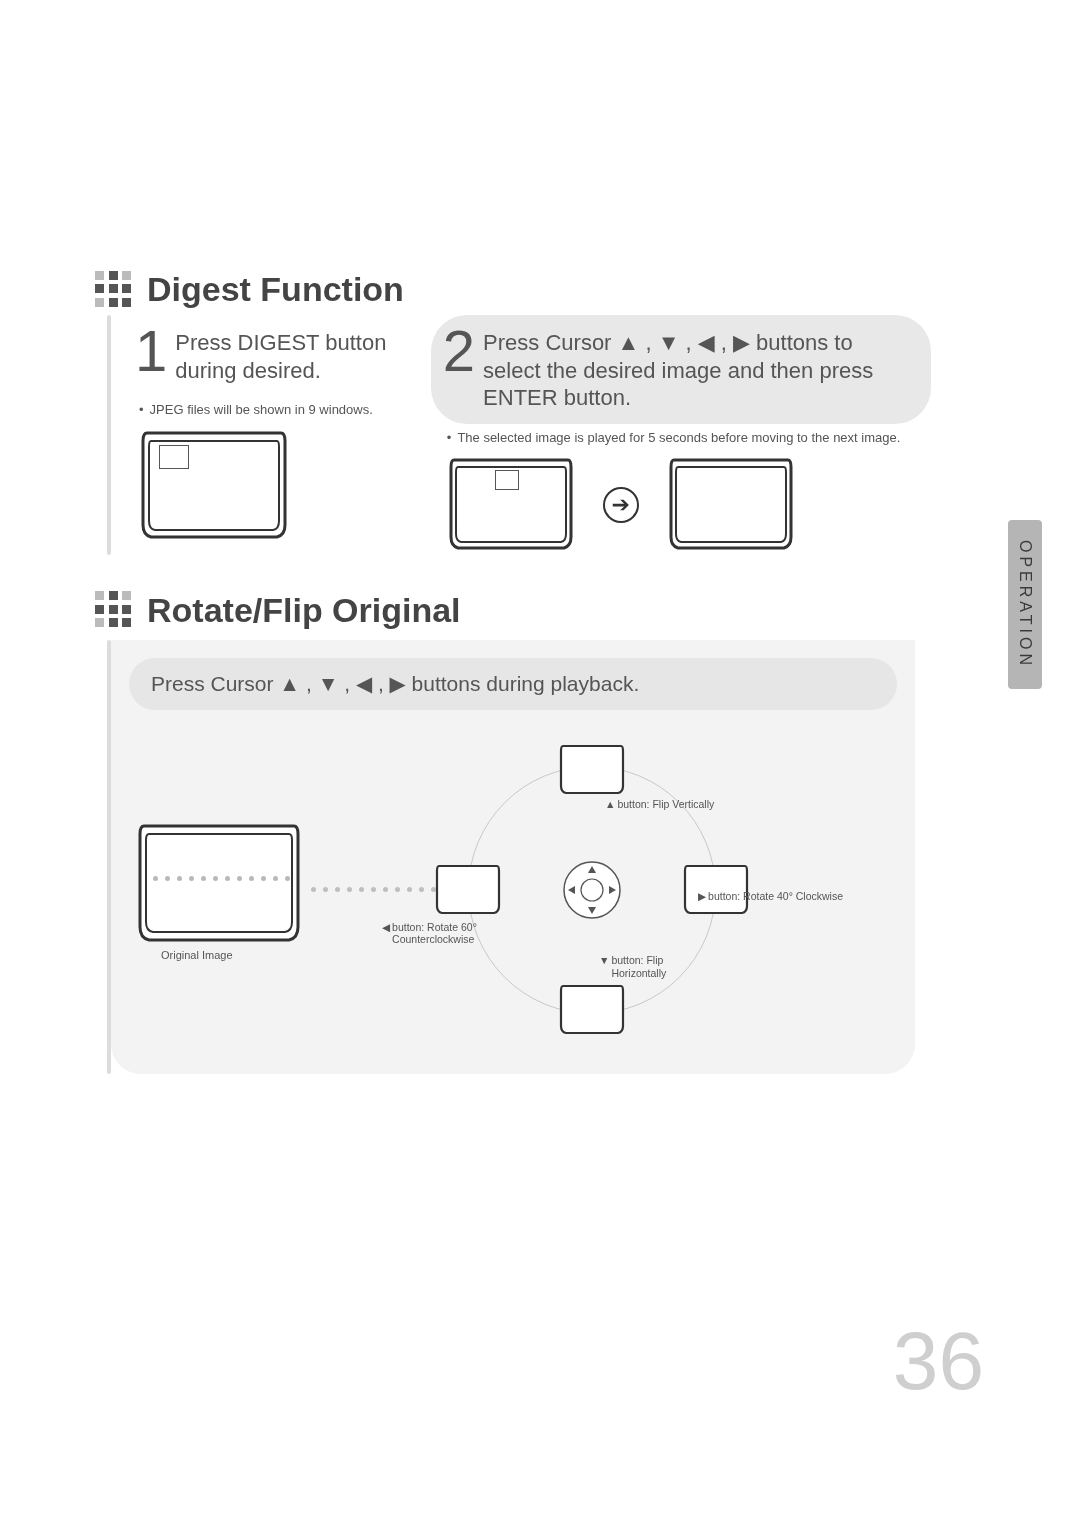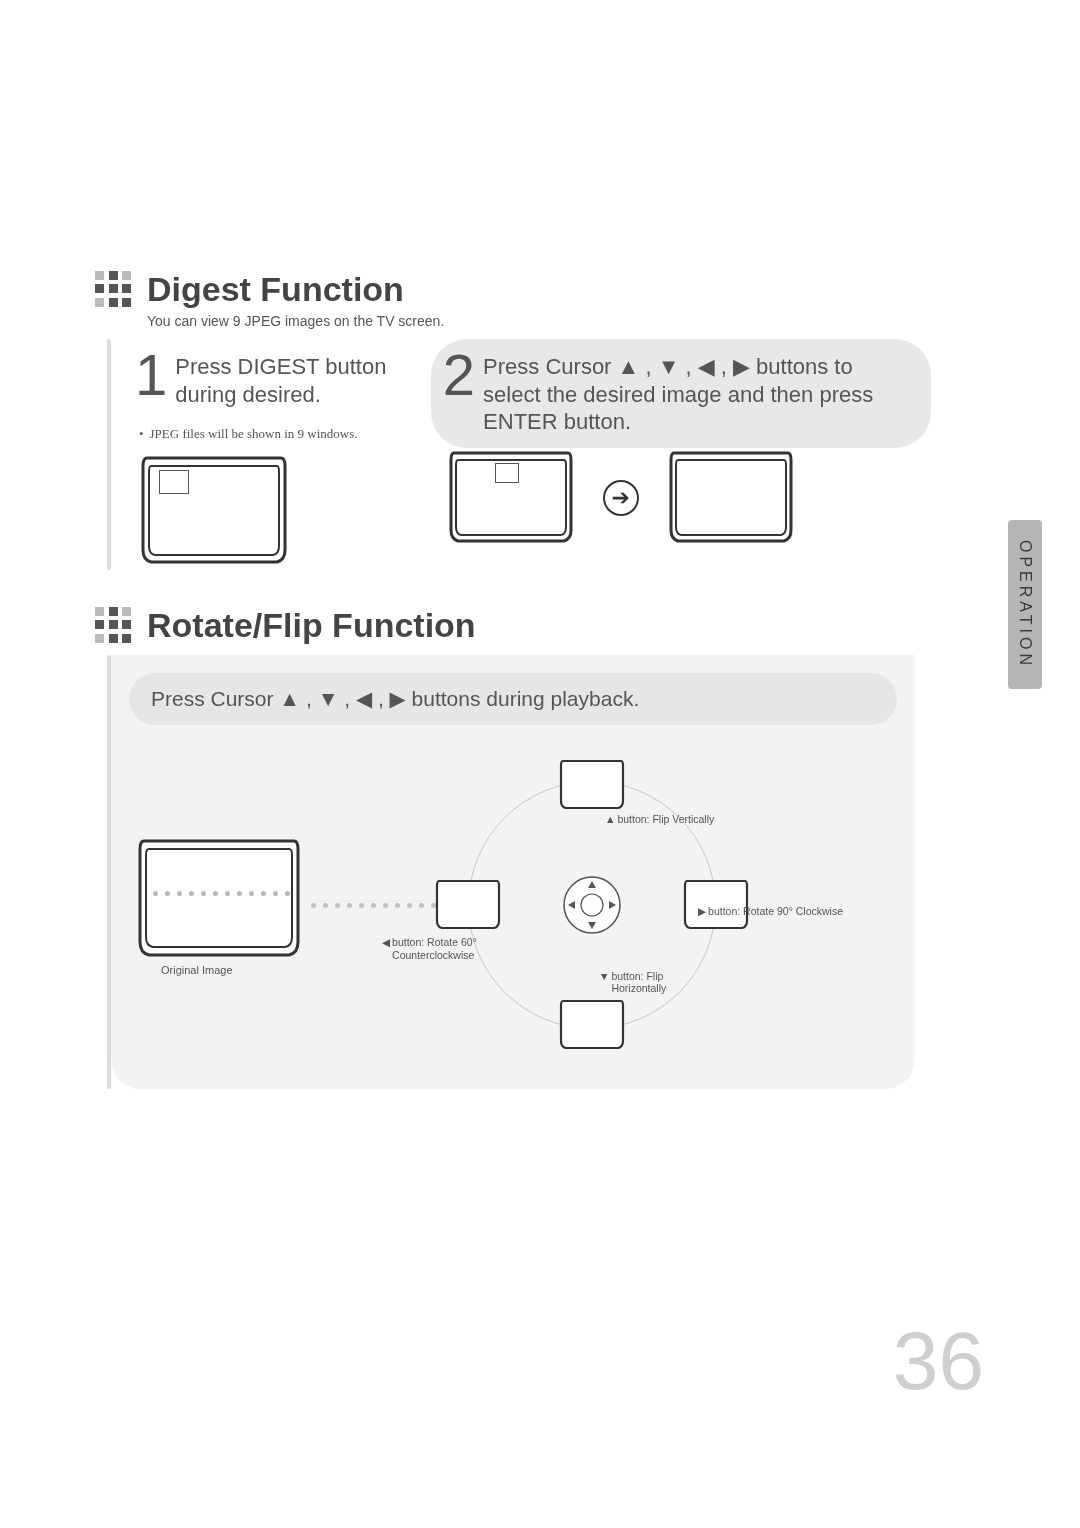--- a/index.html
+++ b/index.html
@@ -92,21 +92,20 @@
     background: #e8e8e8;
     border-radius: 36px 36px 36px 36px;
     z-index: -1;
   }
   .bullet {
     font-size: 13px;
     color: #555;
     margin: 6px 0 10px 10px;
     display: flex;
     gap: 6px;
-    font-family: Liberation Serif, serif;
   }
   .bullet::before { content: "•"; }
   .tv-row { display:flex; gap: 28px; align-items:center; margin-left:10px; }
   .tv {
     width: 150px; height: 118px;
     position: relative;
   }
   .tv.sm { width: 128px; height: 100px; }
   .tv svg { width:100%; height:100%; display:block; }
   .tv .thumb {
@@ -243,21 +242,20 @@
         <span class="lt"></span>
       <span></span>
         <span></span>
         <span></span>
       <span class="lt"></span>
         <span></span>
         <span></span>
     </div>
     <div class="sec-title">Digest Function</div>
   </div>
-  <div class="sec-sub">You can view 9 JPEG images on the TV screen.</div>
 
   <div class="steps">
     <div class="vbar"></div>
 
     <div class="step-col">
       <div class="step-head">
         <div class="big">1</div>
         <div class="txt">Press DIGEST button during desired.</div>
       </div>
       <div class="bullet">
@@ -275,20 +273,23 @@
     </div>
 
     <div class="step-col right">
       <div class="step-head">
         <div class="pill-bg"></div>
         <div class="big">2</div>
         <div class="txt">
           <span>Press Cursor </span><span class="tri">▲ , ▼ , ◀ , ▶</span><span> buttons to select the desired image and then press ENTER button.</span>
         </div>
       </div>
+      <div class="bullet">
+          <span>The selected image is played for 5 seconds before moving to the next image.</span>
+        </div>
       <div class="tv-row">
         <div class="tv sm">
           <svg viewBox="0 0 128 100">
               <path d="M7 5 Q4 5 4 12 L4 82 Q4 91 11 93 L117 93 Q124 91 124 82 L124 12 Q124 5 121 5 Z" fill="#fff" stroke="#333" stroke-width="3"></path>
               <path d="M11 12 Q9 12 9 17 L9 79 Q9 86 14 87 L114 87 Q119 86 119 79 L119 17 Q119 12 117 12 Z" fill="#fff" stroke="#333" stroke-width="2"></path>
             </svg>
           <div class="thumb" style="top:15px;left:48px;width:24px;height:20px;"></div>
         </div>
         <div class="arrow-circle">➔</div>
         <div class="tv sm">
@@ -308,21 +309,21 @@
         <span class="lt"></span>
           <span></span>
           <span class="lt"></span>
         <span></span>
           <span></span>
           <span></span>
         <span class="lt"></span>
           <span></span>
           <span></span>
       </div>
-      <div class="sec-title">Rotate/Flip Function</div>
+      <div class="sec-title">Rotate/Flip Original</div>
     </div>
 
     <div class="rotate-outer">
       <div class="vbar"></div>
       <div class="rotate-content">
         <div class="rotate-head">
           <span>Press Cursor </span><span class="tri">▲ , ▼ , ◀ , ▶</span><span>  buttons during playback.</span>
         </div>
 
         <div class="rotate-diagram">
@@ -395,21 +396,21 @@
             <div class="caption bottom">
                 <span class="tri">▼</span>
                 <span> button: Flip Horizontally</span>
               </div>
             <div class="caption left">
                 <span class="tri">◀</span>
                 <span> button: Rotate 60° Counterclockwise</span>
               </div>
             <div class="caption right">
                 <span class="tri">▶</span>
-                <span> button: Rotate 90° Clockwise</span>
+                <span> button: Rotate 40° Clockwise</span>
               </div>
           </div>
         </div>
       </div>
     </div>
   </div>
 
 </div>
 
 </body></html>

